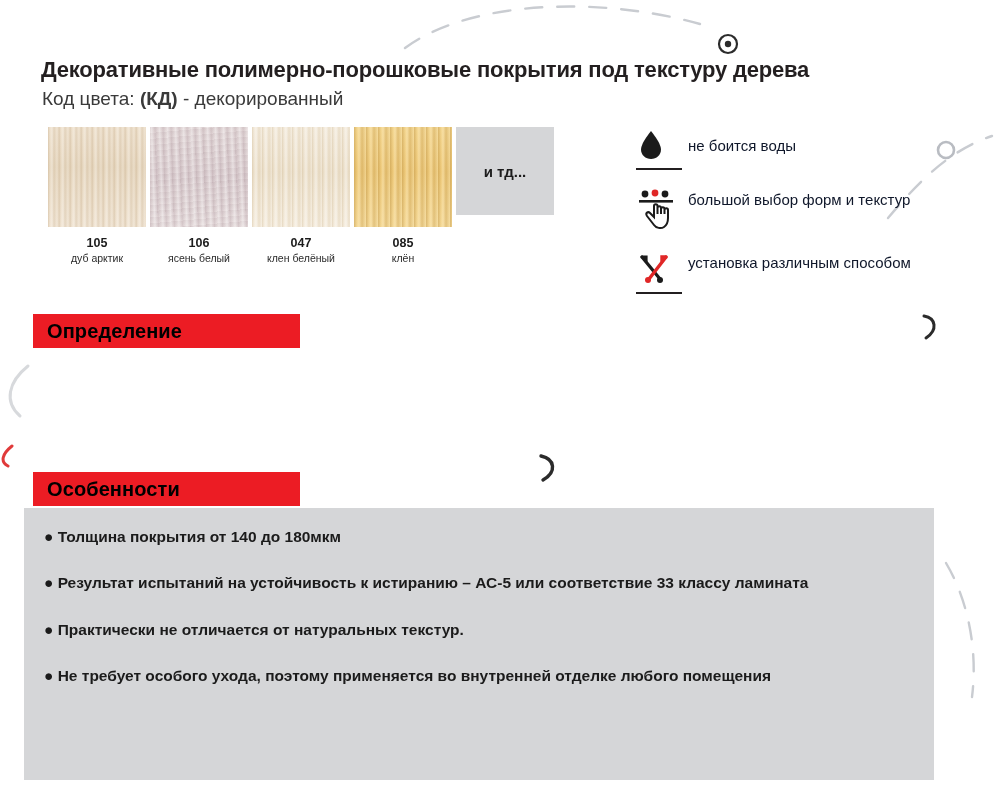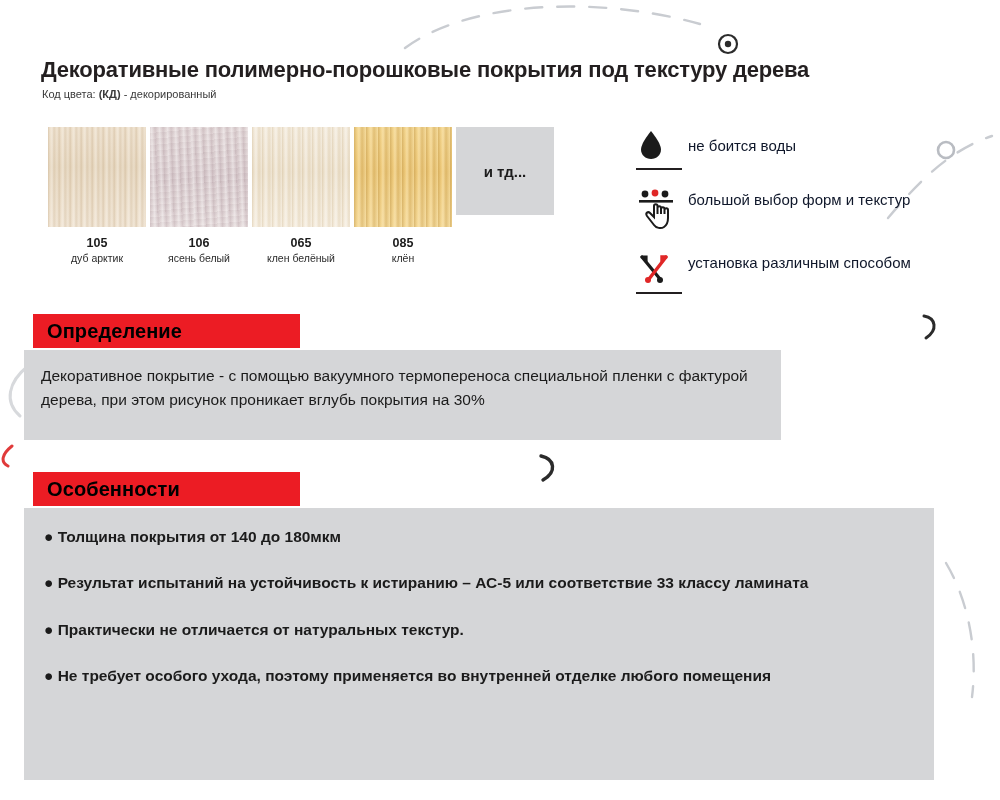--- a/index.html
+++ b/index.html
@@ -36,21 +36,21 @@
     font-size: 22px;
     font-weight: bold;
     letter-spacing: -0.2px;
     color: #231f20;
     white-space: nowrap;
   }
   .subtitle {
     position: absolute;
     left: 42px;
     top: 88px;
-    font-size: 11px;
+    font-size: 19px;
     color: #3a3a3a;
     white-space: nowrap;
   }
   .subtitle b { font-weight: bold; }
 
   
   .swatches {
     position: absolute;
     left: 48px;
     top: 127px;
@@ -267,21 +267,21 @@
       <div class="swatch-img tex-106"></div>
       <div class="swatch-cap">
         <span class="swatch-code">106</span>
         <span class="swatch-name">ясень белый</span>
       </div>
     </div>
 
     <div class="swatch-col">
       <div class="swatch-img tex-089"></div>
       <div class="swatch-cap">
-        <span class="swatch-code">065</span>
+        <span class="swatch-code">047</span>
         <span class="swatch-name">клен белёный</span>
       </div>
     </div>
 
     <div class="swatch-col">
       <div class="swatch-img tex-085"></div>
       <div class="swatch-cap">
         <span class="swatch-code">085</span>
         <span class="swatch-name">клён</span>
       </div>
@@ -343,21 +343,20 @@
           </svg>
           <div class="rule"></div>
         </div>
       </div>
       <div class="feature-text">установка различным способом</div>
     </div>
 
   </div>
 
   <div class="sect-tab" id="def-tab">Определение</div>
-  <div class="sect-body" id="def-body">Декоративное покрытие - с помощью вакуумного термопереноса специальной пленки с фактурой дерева, при этом рисунок проникает вглубь покрытия на 30%</div>
 
   <div class="sect-tab" id="feat-tab">Особенности</div>
   <div class="sect-body" id="feat-body">
     <p class="bullet">● Толщина покрытия от 140 до 180мкм</p>
     <p class="bullet">●  Результат испытаний на устойчивость к истиранию – АС-5 или соответствие 33 классу ламината</p>
     <p class="bullet">● Практически не отличается от натуральных текстур.</p>
     <p class="bullet">● Не требует особого ухода, поэтому применяется во внутренней отделке любого помещения</p>
   </div>
 
 </div>

